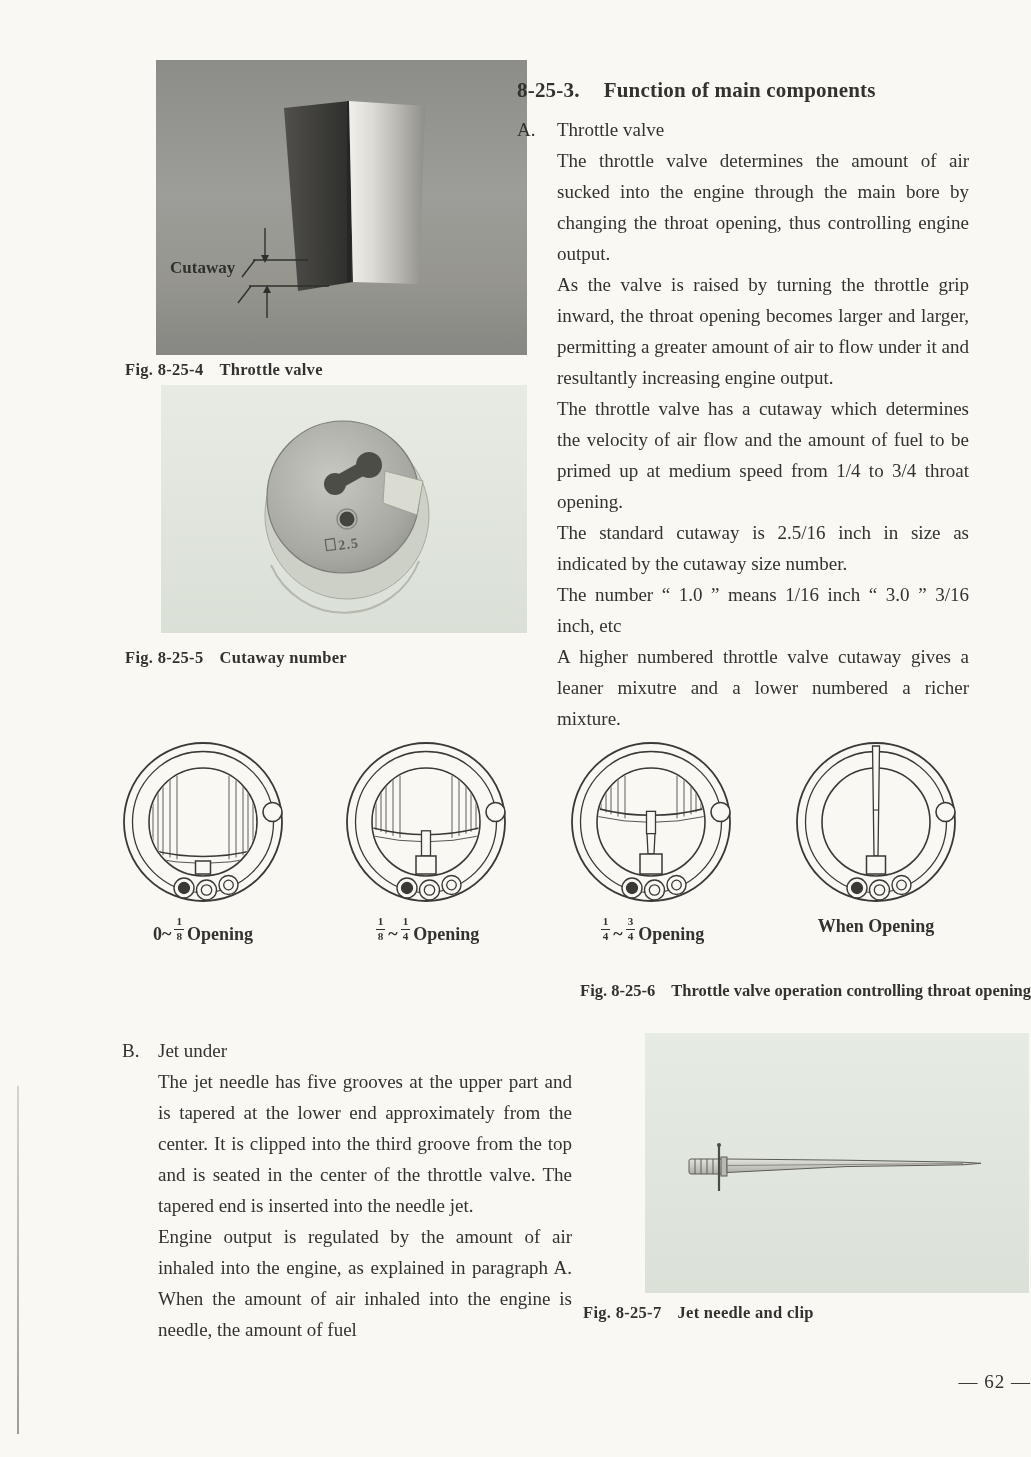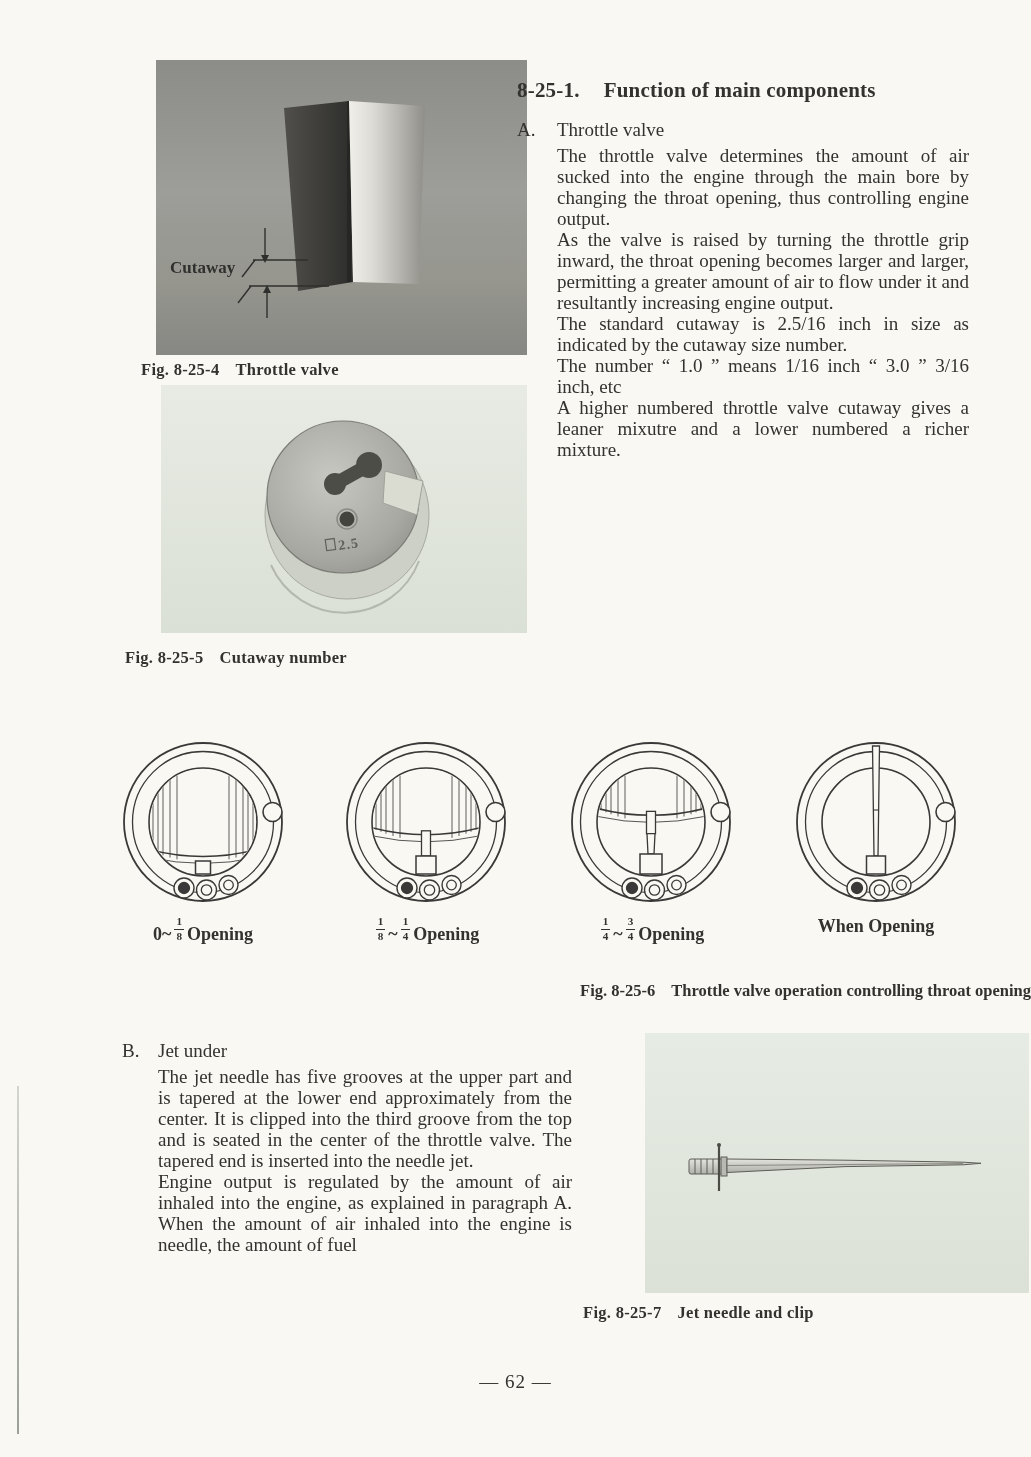--- a/index.html
+++ b/index.html
@@ -12,35 +12,35 @@
   .photo svg { display:block; }
 
   .figcap { position:absolute; font-weight:bold; font-size:16.5px; letter-spacing:.3px; white-space:nowrap; }
   .figcap .t { margin-left:16px; }
 
   .heading { position:absolute; left:517px; top:78px; font-size:21px; font-weight:bold; white-space:nowrap; letter-spacing:.2px; }
   .heading .num { margin-right:24px; }
 
   .sec-label { position:absolute; font-size:19px; white-space:nowrap; }
 
-  .body-block { position:absolute; font-size:19px; line-height:21px; text-align:justify; }
+  .body-block { position:absolute; font-size:19px; line-height:31px; text-align:justify; }
   .body-block p { margin:0; }
 
   .diagram { position:absolute; top:738px; width:196px; height:215px; }
   .diagram .dsvg { height:172px; }
   .dcap { margin-top:6px; text-align:center; font-weight:bold; font-size:18px; white-space:nowrap; }
   .dcap span { vertical-align:baseline; }
   .frac { display:inline-block; vertical-align:-0.55em; text-align:center; font-size:0.62em; line-height:1.05; margin:0 3px; font-weight:bold; }
   .frac .fn { display:block; border-bottom:1.5px solid currentColor; padding:0 2px 1px; }
   .frac .fd { display:block; padding-top:1px; }
 
   .fig6cap { position:absolute; top:981px; left:0; width:100%; text-align:right; font-weight:bold; font-size:16.5px; }
   .fig6cap .t { margin-left:16px; }
 
-  .pagenum { position:absolute; top:1371px; left:0; width:100%; text-align:center; font-size:19px; letter-spacing:1px; }
+  .pagenum { position:absolute; top:1371px; left:0; width:100%; text-align:right; font-size:19px; letter-spacing:1px; }
 
   .binding-line { position:absolute; left:17px; top:1086px; width:2px; height:348px;
     background:linear-gradient(#d3d6cf, #9aa098); }
 </style>
 </head>
 <body>
 
 <div class="page">
 
   <div class="photo" style="left:117px; top:60px;">
@@ -75,21 +75,21 @@
         <line x1="86" y1="217" x2="99" y2="200"></line>
         <line x1="82" y1="243" x2="95" y2="226"></line>
         <line x1="109" y1="168" x2="109" y2="196"></line>
         <line x1="111" y1="258" x2="111" y2="232"></line>
       </g>
       <polygon points="105,195 113,195 109,203" fill="#2f2f2d"></polygon>
       <polygon points="107,233 115,233 111,225" fill="#2f2f2d"></polygon>
       <text x="14" y="213" font-size="17" font-weight="bold" fill="#2f2f2d" font-family="Liberation Serif, DejaVu Serif, serif">Cutaway</text>
     </svg>
   </div>
-  <div class="figcap" style="left:125px; top:360px;margin-left:16px;">
+  <div class="figcap" style="left:125px; top:360px;">
     <span>Fig. 8-25-4</span><span class="t">Throttle valve</span>
   </div>
 
   <div class="photo" style="left:122px; top:385px;">
     <svg width="366" height="248" viewBox="0 0 366 248">
       <defs>
         <linearGradient id="g-p2bg" x1="0" y1="0" x2="0" y2="1">
           <stop offset="0" stop-color="#e7ebe3"></stop>
             <stop offset="1" stop-color="#dbe0d7"></stop>
         </linearGradient>
@@ -113,28 +113,29 @@
         <rect x="165" y="154" width="9" height="11" fill="none" stroke="#60605a" stroke-width="1.2" transform="rotate(-8 170 160)"></rect>
         <text x="178" y="165" font-size="14" font-weight="bold" fill="#60605a" letter-spacing="1" font-family="Liberation Serif, DejaVu Serif, serif" transform="rotate(-8 178 165)">2.5</text>
       </g>
     </svg>
   </div>
   <div class="figcap" style="left:125px; top:648px;">
     <span>Fig. 8-25-5</span><span class="t">Cutaway number</span>
   </div>
 
   <div class="heading">
-    <span class="num">8-25-1.</span><span>Function of main components</span>
+    <span class="num">8-25-3.</span><span>Function of main components</span>
   </div>
 
   <div class="sec-label" style="left:517px; top:119px;">A.</div>
   <div class="sec-label" style="left:557px; top:119px;">Throttle valve</div>
   <div class="body-block" style="left:557px; top:145px; width:412px;">
     <p>The throttle valve determines the amount of air sucked into the engine through the main bore by changing the throat opening, thus controlling engine output.</p>
     <p>As the valve is raised by turning the throttle grip inward, the throat opening becomes larger and larger, permitting a greater amount of air to flow under it and resultantly increasing engine output.</p>
+    <p>The throttle valve has a cutaway which determines the velocity of air flow and the amount of fuel to be primed up at medium speed from 1/4 to 3/4 throat opening.</p>
     <p>The standard cutaway is 2.5/16 inch in size as indicated by the cutaway size number.</p>
     <p>The number “ 1.0 ”  means  1/16  inch  “ 3.0 ” 3/16 inch, etc</p>
     <p>A higher numbered throttle valve cutaway gives a leaner mixutre and a lower numbered a richer mixture.</p>
   </div>
 
   <div class="diagram" style="left:105px;">
     <div class="dsvg"><svg width="196" height="172" viewBox="0 0 196 172">
           <circle cx="98" cy="84" r="79" fill="none" stroke="#3a3938" stroke-width="1.8"></circle>
           <circle cx="98" cy="84" r="70.5" fill="none" stroke="#3a3938" stroke-width="1.3"></circle>
           <circle cx="98" cy="84" r="54" fill="#f9f8f3" stroke="#3a3938" stroke-width="1.6"></circle>

